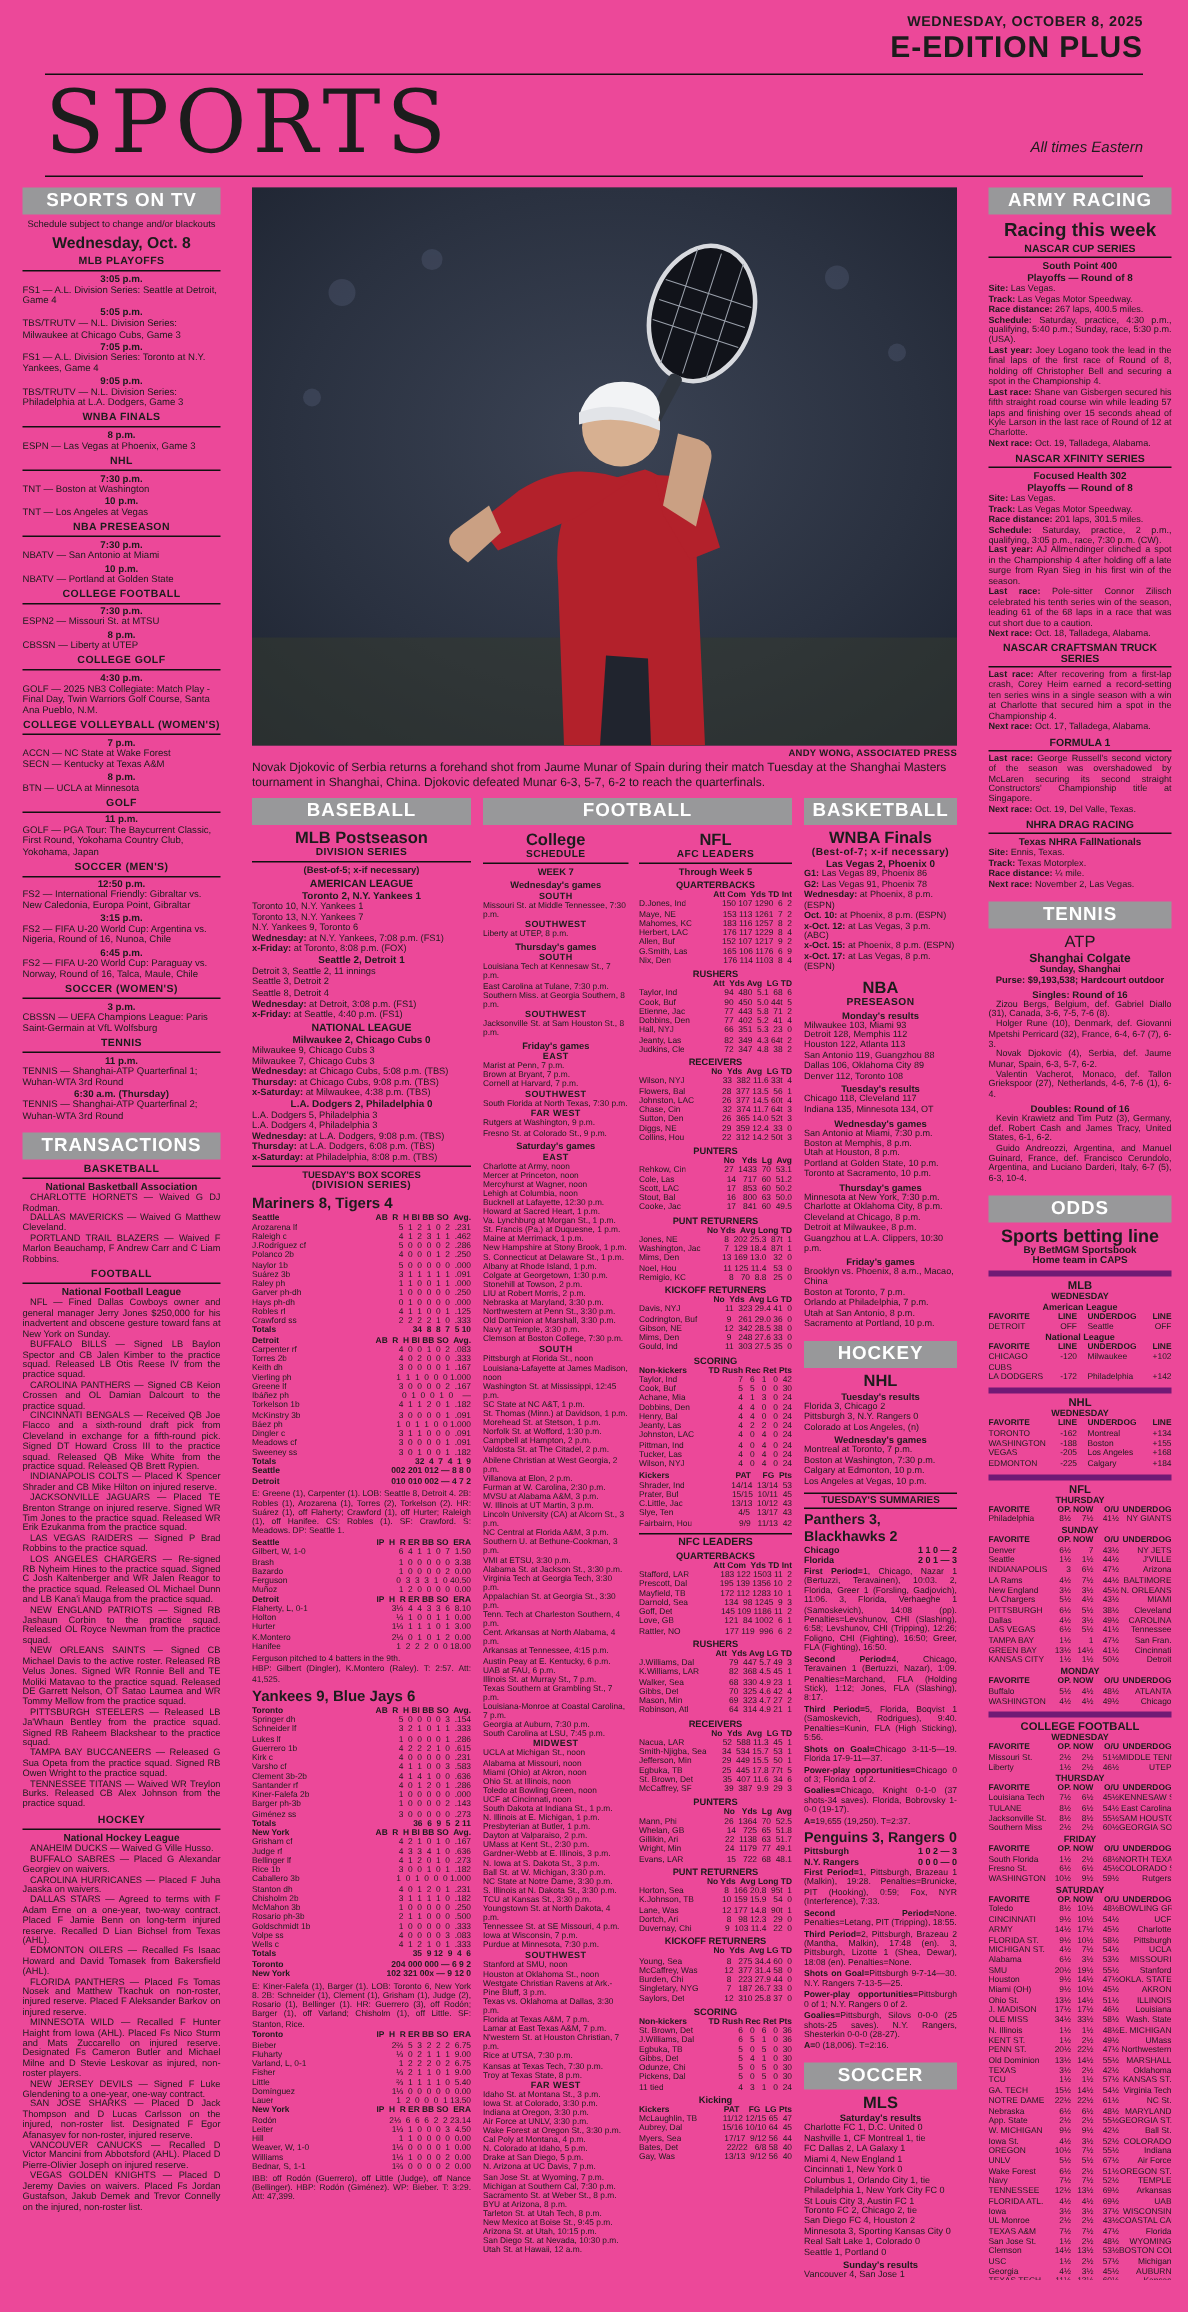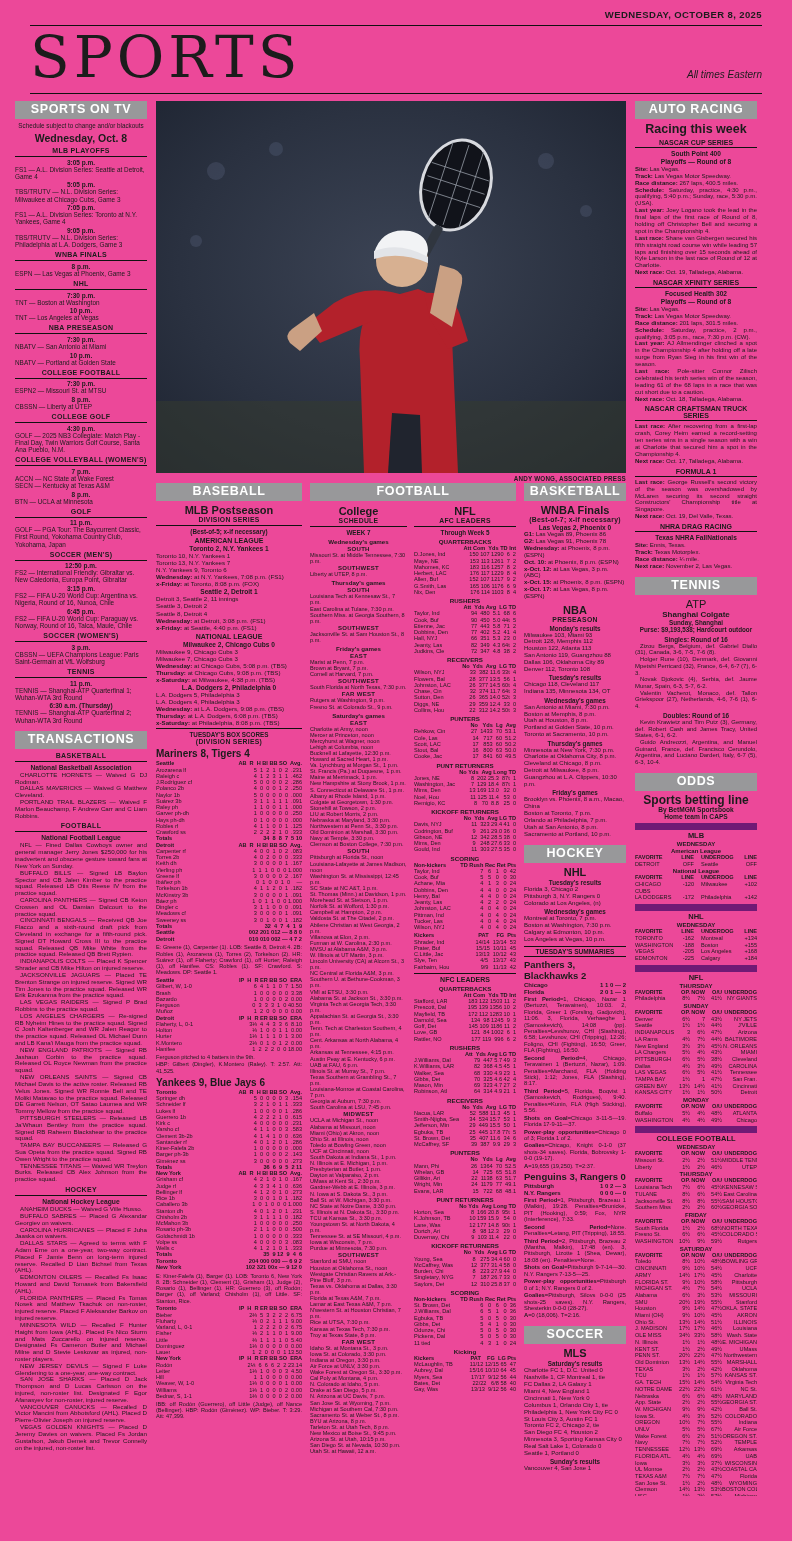--- a/index.html
+++ b/index.html
@@ -6,21 +6,21 @@
   .page{position:relative;width:792px;height:1541px;margin:0 auto;background:#ec4899;overflow:hidden;
         color:#1c1c1c;font-family:"Liberation Sans",sans-serif;-webkit-font-smoothing:antialiased;}
   .topbar{text-align:right;padding:9px 30px 5px;}
   .date{font-size:9.5px;font-weight:bold;letter-spacing:.4px;}
   .edition{font-size:20px;font-weight:bold;letter-spacing:.6px;margin-top:1px;}
   .rule{border-top:1.2px solid #111;margin:0 30px;}
   .masthead-row{display:flex;justify-content:space-between;align-items:flex-end;padding:4px 30px 8px;}
   .masthead-title{font-family:"DejaVu Serif","Liberation Serif",serif;font-size:58px;font-weight:normal;
                   line-height:.95;letter-spacing:4px;}
   .times-note{font-style:italic;font-size:10px;padding-bottom:5px;}
-  .content{display:flex;gap:9px;padding:7px 15px 0;height:1395px;overflow:hidden;}
+  .content{display:flex;gap:21px;padding:7px 15px 0;height:1395px;overflow:hidden;}
   .c1{width:132px;flex:none;}
   .mid{width:470px;flex:none;}
   .c6{width:122px;flex:none;}
   .banner{background:#98989a;color:#fff;text-align:center;font-weight:bold;font-size:12.5px;
           letter-spacing:.6px;padding:1px 0 3px;margin:0 0 3px;}
   .banner.gap{margin-top:7px;}
   
   .tv-note{font-size:6.3px;text-align:center;margin:1px 0 3px;}
   .tv-date{font-weight:bold;text-align:center;font-size:10.5px;margin:1px 0 2px;}
   .tv-sec-head{font-weight:bold;text-align:center;font-size:7px;letter-spacing:.3px;
@@ -76,37 +76,38 @@
   .rc-race{font-size:6.6px;font-weight:bold;text-align:center;line-height:1.2;}
   .rc-line{font-size:6.05px;line-height:1.14;text-align:justify;}
   .tn-head{font-size:11px;font-weight:normal;text-align:center;margin-top:1px;}
   .tn-sub{font-size:8px;font-weight:bold;text-align:center;}
   .tn-meta{font-size:6.3px;font-weight:bold;text-align:center;line-height:1.2;}
   .tn-round{font-size:6.4px;font-weight:bold;text-align:center;margin-top:2px;}
   .tn-p{font-size:5.95px;line-height:1.13;text-indent:5px;text-align:justify;}
   .od-title{font-size:12px;font-weight:bold;text-align:center;line-height:1;margin-top:2px;}
   .od-by{font-size:6.6px;font-weight:bold;text-align:center;}
   .od-note{font-size:6.6px;font-weight:bold;text-align:center;margin-bottom:1px;}
-  .od-sec{font-weight:bold;text-align:center;font-size:7.5px;border-top:7px solid #701a75;margin-top:3px;padding-top:1px;}
+  .od-sec{font-weight:bold;text-align:center;font-size:7.5px;border-top:4px solid #701a75;margin-top:3px;padding-top:1px;}
   .od-day{font-weight:bold;text-align:center;font-size:6px;margin-top:1px;}
   .od-head4,.od-row4{display:flex;font-size:5.6px;line-height:1.2;}
   .od-head4{font-weight:bold;}
   .f4{width:42px;} .l4{width:17px;text-align:right;} .u4{flex:1;text-align:left;padding-left:7px;} .l24{width:18px;text-align:right;}
   .od-head5,.od-row5{display:flex;font-size:5.6px;line-height:1.2;}
   .od-head5{font-weight:bold;}
   .f5{width:40px;white-space:nowrap;overflow:hidden;} .n5{width:15px;text-align:right;white-space:nowrap;}
   .o5{width:17px;text-align:right;} .u5{flex:1;text-align:right;white-space:nowrap;overflow:hidden;}
 </style>
 </head>
 <body>
 
 <div class="page">
 
   <div class="topbar">
     <div class="date">WEDNESDAY, OCTOBER 8, 2025</div>
+    <div class="edition">E-EDITION PLUS</div>
   </div>
   <div class="rule"></div>
   <div class="masthead-row">
     <div class="masthead-title">SPORTS</div>
     <div class="times-note">All times Eastern</div>
   </div>
   <div class="rule"></div>
 
   <div class="content">
 
@@ -443,20 +444,21 @@
             <path d="M268 192 q28 -2 36 22 l8 26 -20 8 -18 -30 Z" fill="#b3212b"></path>
             <path d="M296 226 l10 -44 q2 -10 -8 -14 l-14 -4 -10 48 Z" fill="#caa083"></path>
             <circle cx="246" cy="160" r="26" fill="#d7b091"></circle>
             <path d="M218 152 q8 -26 36 -22 q18 4 18 20 l-2 8 q-26 -14 -52 -6 Z" fill="#f2f3f5"></path>
             <path d="M218 150 q26 -10 54 6 l0 6 q-28 -12 -54 -4 Z" fill="#e2e4e8"></path>
             <path d="M232 372 l4 -60 28 2 2 58 Z" fill="#20242e"></path>
           </g>
         </svg>
       </div>
       <div class="credit">ANDY WONG, ASSOCIATED PRESS</div>
+      <div class="caption">Novak Djokovic of Serbia returns a forehand shot from Jaume Munar of Spain during their match Tuesday at the Shanghai Masters tournament in Shanghai, China. Djokovic defeated Munar 6-3, 5-7, 6-2 to reach the quarterfinals.</div>
 
       <div class="mid-sections">
 
         <div class="mcol-bb">
           <div class="banner">BASEBALL</div>
           <div class="h-big">MLB Postseason</div>
           <div class="h-sub">DIVISION SERIES</div>
           <div class="h-note">(Best-of-5; x-if necessary)</div>
           <div>
 
@@ -1942,21 +1944,21 @@
                 <div class="ln">Vancouver 4, San Jose 1</div>
                 </div>
               </div>
 
             </div>
         </div>
       </div>
     </div>
 
     <div class="c6">
-      <div class="banner">AUTO RACING</div>
+      <div class="banner">ARMY RACING</div>
       <div class="rc-head1">Racing this week</div>
       <div>
 
           <div>
             <div class="rc-sub">NASCAR CUP SERIES</div>
             <div class="rc-race">South Point 400</div>
             <div class="rc-race">Playoffs — Round of 8</div>
             <div>
 
             <div class="rc-line"><span class="bt">Site:</span> <span>Las Vegas.</span></div>

